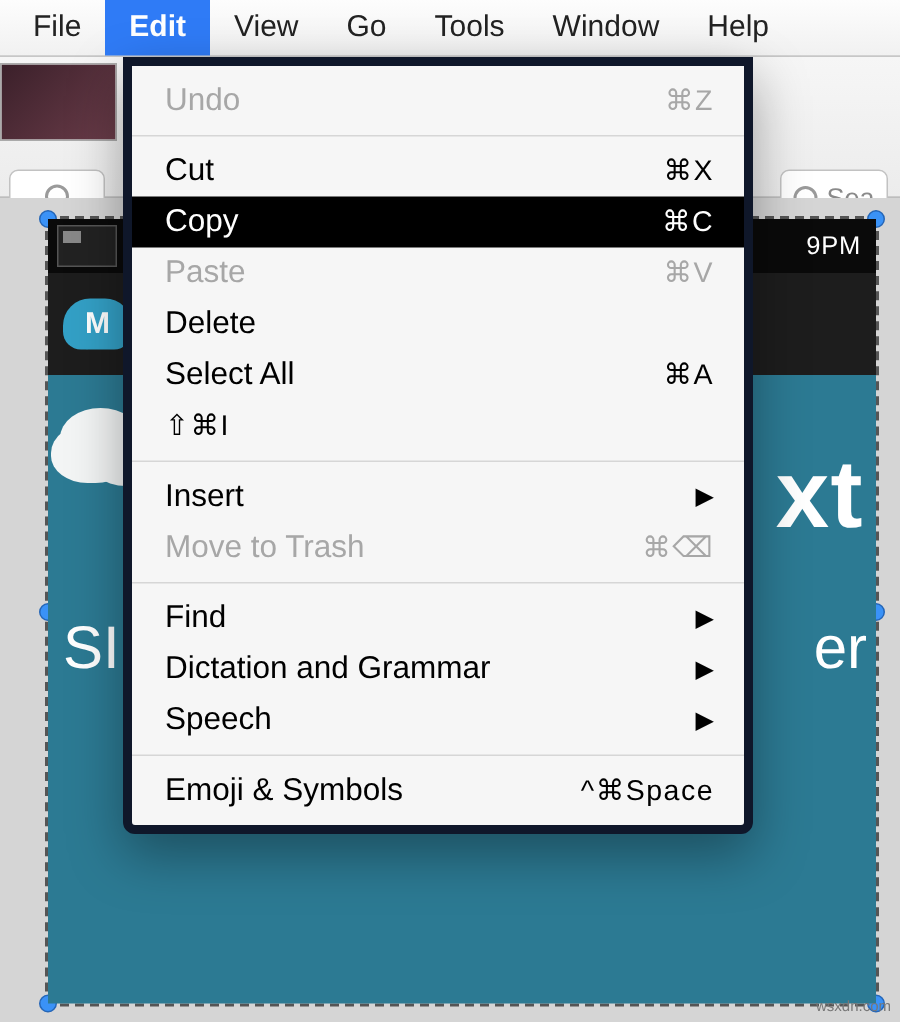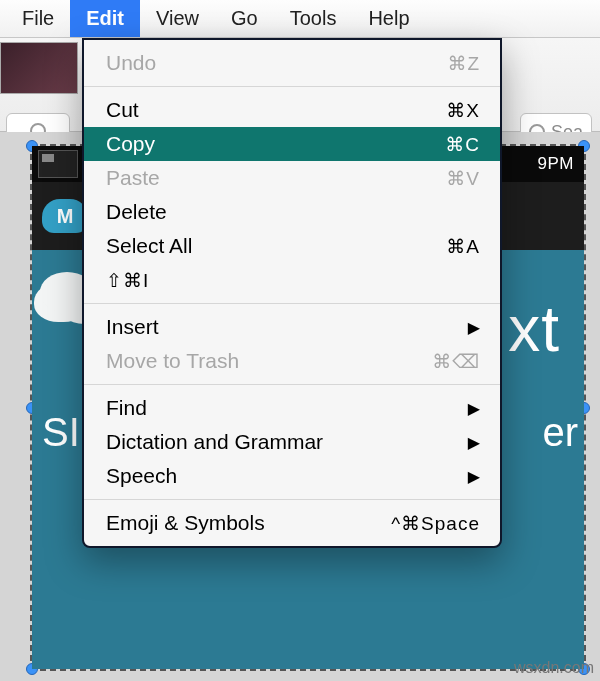--- a/index.html
+++ b/index.html
@@ -184,61 +184,61 @@
   .big-cloud {
     position:absolute;
     left: 8px; top: 22px;
     width: 54px; height: 40px;
     background:#f3f5f5;
     border-radius: 50% 50% 45% 45%;
     box-shadow: 20px 8px 0 4px #f3f5f5, -6px 10px 0 0 #f3f5f5;
   }
   .big-xt {
     position:absolute;
-    right: 24px; top: 42px;
+    right: 8px; top: 42px;
     color:#fff;
     font-size: 64px;
-    font-weight: 400;
+    font-weight: 700;
     letter-spacing: 1px;
   }
   .sub-row{
     position:absolute;
     left:10px; right:6px;
     top: 160px;
     color:#fff;
     font-size:40px;
     font-weight:500;
     display:flex;
     justify-content:space-between;
   }
 
   
   .dropdown {
     position: absolute;
     top: 38px;
     left: 82px;
     width: 420px;
     background: #f6f6f6;
-    border: 2px solid #0f172a;
+    border: 6px solid #0f172a;
     border-radius: 0 0 8px 8px;
     box-shadow: 0 14px 36px rgba(0,0,0,0.35);
     padding: 6px 0;
     font-size: 21px;
   }
   .mi {
     display: flex;
     align-items: center;
     height: 34px;
     padding: 0 20px 0 22px;
     color: #000000;
     white-space: nowrap;
   }
   .mi.disabled { color: #a7a7a7; }
   .mi.sel {
-    background: #0f766e;
+    background: #000000;
     color: #fff;
     justify-content: space-between;
   }
   .mi .lbl { flex: 1; }
   .mi .sc {
     font-size: 19px;
     letter-spacing: 1px;
     text-align: right;
   }
   .mi .tri {
@@ -246,33 +246,34 @@
   }
   .sep {
     height: 1px;
     background: #d6d6d6;
     margin: 6px 0;
   }
   
   .watermark{
     position:absolute;
     right:6px;bottom:4px;
-    font-size:16px;
+    font-size:10px;
     color:#777;
   }
 </style>
 </head>
 <body>
 
 <div class="menubar">
   <div class="item">File</div>
   <div class="item active">Edit</div>
   <div class="item">View</div>
   <div class="item">Go</div>
   <div class="item">Tools</div>
+  <div class="item">Window</div>
   <div class="item">Help</div>
 </div>
 
 <div class="toolbar">
   <div class="side-thumb"></div>
   <div class="search-left">
     <span class="icon-mag"></span>
   </div>
   <div class="search-right">
     <span class="icon-mag"></span>

